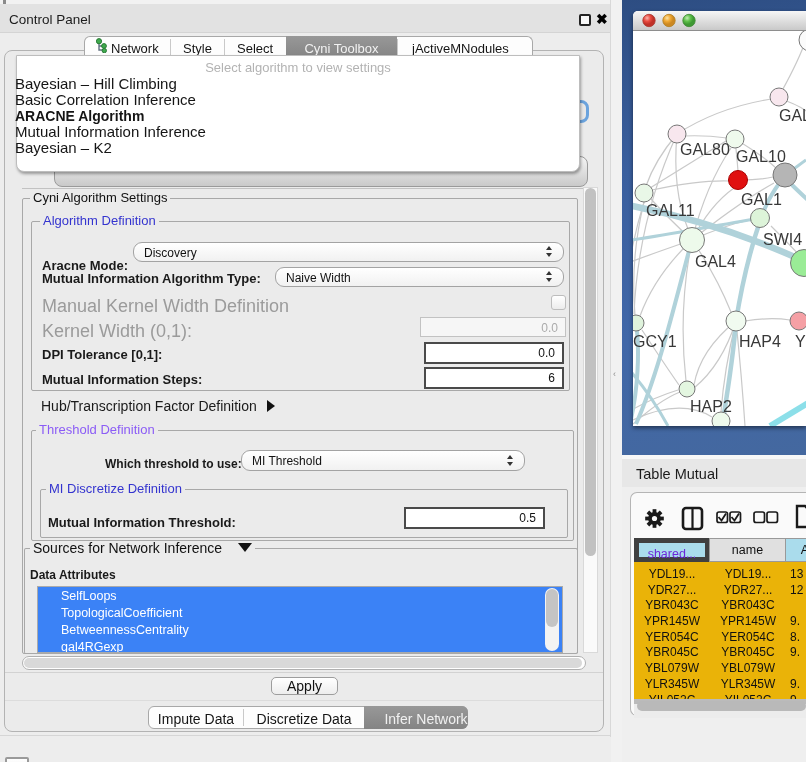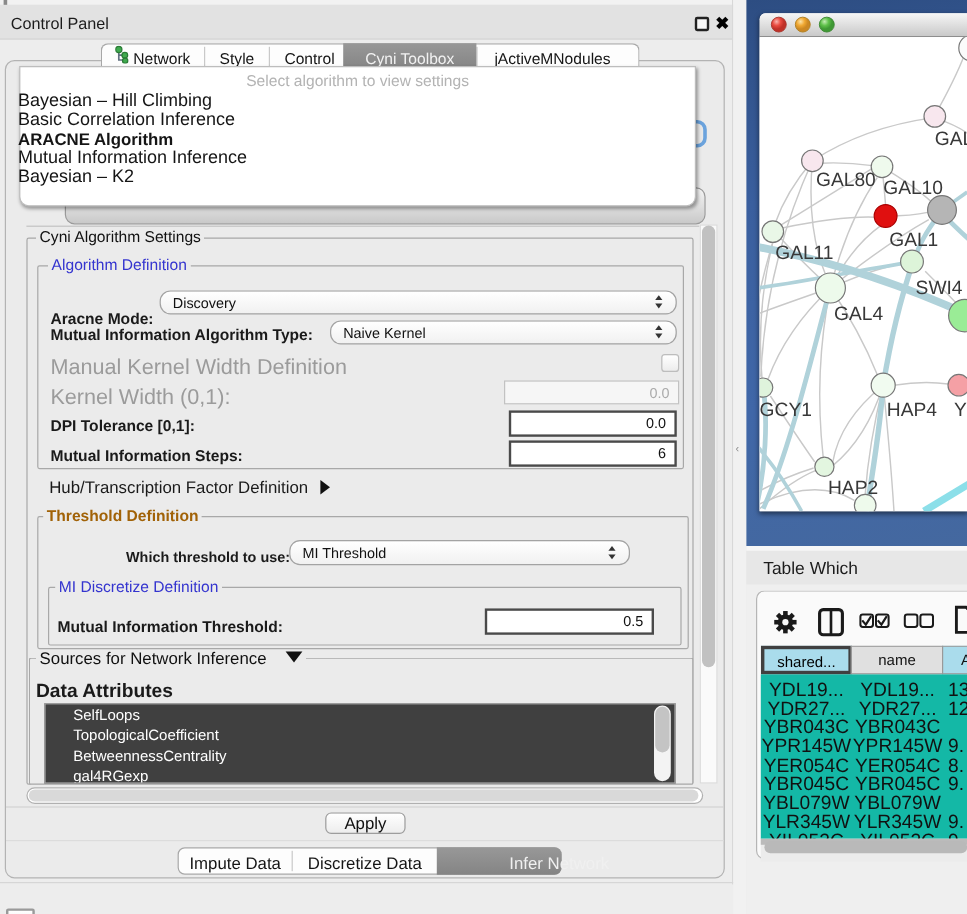--- a/index.html
+++ b/index.html
@@ -47,21 +47,21 @@
 <div class="abs" style="left:397px;top:39px;width:1px;height:16px;background:#c9c9c9;"></div>
 <div class="abs" style="left:286px;top:36px;width:111px;height:22px;background:linear-gradient(#989898,#848484);"></div>
 <svg class="abs" style="left:96px;top:38px;" width="12" height="15" viewBox="0 0 12 15">
   <path d="M3,4 L3,12 L8,12 M3,8 L7,8" stroke="#607080" stroke-width="1.4" fill="none"></path>
   <circle cx="3" cy="3.2" r="2.6" fill="#3faa4e" stroke="#2a7a36"></circle>
   <circle cx="8" cy="8" r="2.4" fill="#3faa4e" stroke="#2a7a36"></circle>
   <circle cx="8.3" cy="12.6" r="2.2" fill="#3faa4e" stroke="#2a7a36"></circle>
 </svg>
 <div class="abs" style="left:111px;top:41px;font-size:13px;font-weight:400;color:#151515;">Network</div>
 <div class="abs" style="left:183px;top:41px;font-size:13px;font-weight:400;color:#151515;">Style</div>
-<div class="abs" style="left:237px;top:41px;font-size:13px;font-weight:400;color:#151515;">Control</div>
+<div class="abs" style="left:237px;top:41px;font-size:13px;font-weight:400;color:#151515;">Select</div>
 <div class="abs" style="left:286px;top:41px;width:111px;text-align:center;font-size:13px;font-weight:400;color:#f2f2f2;">Cyni Toolbox</div>
 <div class="abs" style="left:412px;top:41px;font-size:13px;font-weight:400;color:#151515;">jActiveMNodules</div>
 
 <div class="abs" style="left:60px;top:100px;width:529px;height:23px;border-radius:8px;border:3px solid #6ba3dd;background:#e8e8e8;box-sizing:border-box;"></div>
 
 <div class="abs" style="left:54px;top:156px;width:534px;height:31px;border-radius:8px;border:1px solid #9a9a9a;background:linear-gradient(#f5f5f5,#c9c9c9);box-sizing:border-box;"></div>
 
 <div class="abs" style="left:22px;top:188px;width:561px;height:1px;background:#c2c2c2;"></div>
 <div class="gbox" style="left:22px;top:198px;width:556px;height:456px;"></div>
 <div class="gtitle" style="left:30px;top:192px;color:#111;">Cyni Algorithm Settings</div>
@@ -72,58 +72,58 @@
 <div class="lbl" style="left:42px;top:246px;margin-top:12px;">Aracne Mode:</div>
 <div class="combo" style="left:133px;top:242px;width:431px;height:20px;">
   <div class="tx">Discovery</div>
   <div class="spin" style="top:3px;">
       <div class="u"></div>
       <div class="d"></div>
     </div>
 </div>
 <div class="lbl" style="left:42px;top:271px;">Mutual Information Algorithm Type:</div>
 <div class="combo" style="left:275px;top:267px;width:289px;height:20px;">
-  <div class="tx">Naive Kernel</div>
+  <div class="tx">Naive Width</div>
   <div class="spin" style="top:3px;">
       <div class="u"></div>
       <div class="d"></div>
     </div>
 </div>
 <div class="glbl" style="left:42px;top:296px;">Manual Kernel Width Definition</div>
 <div class="abs" style="left:551px;top:295px;width:13px;height:13px;border:1px solid #bdbdbd;border-radius:3px;background:linear-gradient(#ffffff,#ececec);"></div>
 <div class="glbl" style="left:42px;top:321px;">Kernel Width (0,1):</div>
 <div class="abs" style="left:420px;top:317px;width:146px;height:20px;background:#f6f6f6;border:1px solid #c2c2c2;box-sizing:border-box;font-size:12px;color:#ababab;text-align:right;padding:3px 7px 0 0;box-sizing:border-box;">0.0</div>
 <div class="lbl" style="left:42px;top:347px;">DPI Tolerance [0,1]:</div>
 <div class="field" style="left:424px;top:342px;width:140px;height:22px;">0.0</div>
 <div class="lbl" style="left:42px;top:372px;">Mutual Information Steps:</div>
 <div class="field" style="left:424px;top:367px;width:140px;height:22px;">6</div>
 
 <div class="abs" style="left:41px;top:398px;font-size:14px;font-weight:400;color:#1a1a1a;">Hub/Transcription Factor Definition</div>
 <div class="abs" style="left:267px;top:400px;width:0;height:0;border-top:6px solid transparent;border-bottom:6px solid transparent;border-left:8px solid #111;"></div>
 
 <div class="gbox" style="left:31px;top:430px;width:543px;height:111px;"></div>
-<div class="gtitle" style="left:36px;top:424px;color:#a16207;font-weight:bold;">Threshold Definition</div>
+<div class="gtitle" style="left:36px;top:424px;color:#8b5cf6;">Threshold Definition</div>
 <div class="lbl" style="left:105px;top:457px;font-size:12px;">Which threshold to use:</div>
 <div class="combo" style="left:241px;top:450px;width:284px;height:21px;">
   <div class="tx">MI Threshold</div>
   <div class="spin" style="top:4px;">
       <div class="u"></div>
       <div class="d"></div>
     </div>
 </div>
 <div class="gbox" style="left:40px;top:489px;width:528px;height:49px;"></div>
 <div class="gtitle" style="left:46px;top:483px;color:#3434cf;">MI Discretize Definition</div>
 <div class="lbl" style="left:48px;top:515px;">Mutual Information Threshold:</div>
 <div class="field" style="left:404px;top:507px;width:141px;height:22px;">0.5</div>
 
 <div class="gbox" style="left:24px;top:548px;width:554px;height:106px;border-bottom:none;"></div>
 <div class="gtitle" style="left:30px;top:542px;color:#111;font-size:14px;font-weight:400;">Sources for Network Inference <span style="display:inline-block;width:0;height:0;border-left:7px solid transparent;border-right:7px solid transparent;border-top:9px solid #111;vertical-align:1px;margin-left:12px;"></span></div>
-<div class="lbl" style="left:30px;top:568px;font-size:16px;">Data Attributes</div>
-
-<div class="abs" style="left:37px;top:586px;width:526px;height:67px;border:1px solid #aaa;background:#404040;box-sizing:border-box;overflow:hidden;">
+<div class="lbl" style="left:30px;top:568px;font-size:12px;">Data Attributes</div>
+
+<div class="abs" style="left:37px;top:586px;width:526px;height:67px;border:1px solid #aaa;background:#3b82f6;box-sizing:border-box;overflow:hidden;">
   <div style="position:absolute;left:23px;top:2px;font-size:12.5px;color:#fff;">SelfLoops</div>
   <div style="position:absolute;left:23px;top:19px;font-size:12.5px;color:#fff;">TopologicalCoefficient</div>
   <div style="position:absolute;left:23px;top:36px;font-size:12.5px;color:#fff;">BetweennessCentrality</div>
   <div style="position:absolute;left:23px;top:53px;font-size:12.5px;color:#fff;">gal4RGexp</div>
   <div style="position:absolute;right:3px;top:1px;width:14px;height:63px;background:#f3f3f3;border-radius:7px;"></div>
   <div style="position:absolute;right:4px;top:2px;width:12px;height:38px;background:#c4c4c4;border-radius:6px;"></div>
 </div>
 
 <div class="abs" style="left:583px;top:187px;width:15px;height:466px;background:#fafafa;border:1px solid #d9d9d9;box-sizing:border-box;"></div>
 <div class="abs" style="left:585px;top:188px;width:11px;height:368px;background:#c1c1c1;border-radius:6px;"></div>
@@ -140,21 +140,21 @@
 </div>
 
 <div class="abs" style="left:5px;top:672px;width:598px;height:1px;background:#d2d2d2;"></div>
 <div class="abs" style="left:5px;top:700px;width:598px;height:1px;background:#dcdcdc;"></div>
 <div class="abs" style="left:271px;top:677px;width:67px;height:18px;background:linear-gradient(#ffffff,#ededed);border:1px solid #9d9d9d;border-radius:5px;box-sizing:border-box;text-align:center;font-size:14px;font-weight:400;color:#111;padding-top:0px;">Apply</div>
 <div class="abs" style="left:148px;top:706px;width:320px;height:23px;background:#fdfdfd;border:1px solid #a8a8a8;border-radius:6px;box-sizing:border-box;"></div>
 <div class="abs" style="left:243px;top:709px;width:1px;height:17px;background:#c9c9c9;"></div>
 <div class="abs" style="left:364px;top:706px;width:104px;height:23px;background:linear-gradient(#989898,#848484);border-radius:0 6px 6px 0;"></div>
 <div class="abs" style="left:148px;top:711px;width:96px;text-align:center;font-size:14px;font-weight:400;color:#151515;">Impute Data</div>
 <div class="abs" style="left:244px;top:711px;width:120px;text-align:center;font-size:14px;font-weight:400;color:#151515;">Discretize Data</div>
-<div class="abs" style="left:364px;top:711px;width:124px;text-align:center;font-size:14px;font-weight:400;color:#f0f0f0;padding-left:40px;">Infer Network</div>
+<div class="abs" style="left:364px;top:711px;width:124px;text-align:center;font-size:14px;font-weight:400;color:#f0f0f0;">Infer Network</div>
 
 <div class="abs" style="left:613px;top:369px;font-size:9px;color:#8e8e8e;">‹</div>
 
 <div class="abs" style="left:622px;top:0;width:184px;height:455px;background:linear-gradient(170deg,#2d4d82 0%,#3a5f9e 35%,#4067a8 70%,#44689f 100%);"></div>
 
 <div class="abs" style="left:633px;top:11px;width:173px;height:415px;border-radius:5px 0 0 0;box-shadow:0 2px 4px rgba(0,0,0,0.5);background:#fff;">
   <div style="position:absolute;left:0;top:0;width:100%;height:19px;background:linear-gradient(#f6f6f6,#c9c9c9);border-bottom:1px solid #8e8e8e;border-radius:5px 0 0 0;"></div>
   <svg style="position:absolute;left:0;top:0;" width="173" height="20" viewBox="0 0 173 20">
     <defs>
       <radialGradient id="rg" cx="35%" cy="30%">
@@ -256,21 +256,21 @@
       <text x="739" y="347">HAP4</text>
       <text x="795" y="347">Y</text>
       <text x="690" y="412">HAP2</text>
     </g>
   </svg>
 </div>
 
 <div class="abs" style="left:622px;top:455px;width:184px;height:307px;background:#efefef;"></div>
 <div class="abs" style="left:622px;top:455px;width:184px;height:4px;background:#f7f7f7;"></div>
 <div class="abs" style="left:622px;top:459px;width:184px;height:28px;background:#e7e7e7;"></div>
-<div class="abs" style="left:636px;top:466px;font-size:14.5px;color:#1c1c1c;">Table Which</div>
+<div class="abs" style="left:636px;top:466px;font-size:14.5px;color:#1c1c1c;">Table Mutual</div>
 
 <div class="abs" style="left:630px;top:492px;width:176px;height:224px;background:#fafafa;border:1px solid #b5b5b5;border-right:none;border-radius:7px 0 0 7px;box-sizing:border-box;">
 </div>
 <svg class="abs" style="left:630px;top:492px;" width="176" height="224" viewBox="0 0 176 224">
 
   <g id="gear" transform="translate(24.5,26.5)">
     <g fill="#1a1a1a">
       <circle r="6.4"></circle>
       <g>
         <rect x="-1.9" y="-9.3" width="3.8" height="5"></rect>
@@ -294,25 +294,25 @@
     <rect x="100" y="20" width="10.5" height="10.5" rx="2"></rect>
     <rect x="124" y="20" width="10.5" height="10.5" rx="2"></rect>
     <rect x="137" y="20" width="10.5" height="10.5" rx="2"></rect>
   </g>
   <path d="M88.5,25 l3,3.5 4.5,-7" stroke="#1a1a1a" stroke-width="1.8" fill="none"></path>
   <path d="M101.5,25 l3,3.5 4.5,-7" stroke="#1a1a1a" stroke-width="1.8" fill="none"></path>
   <path d="M167,14 l8,0 5,5 0,16 -13,0 z" fill="none" stroke="#1a1a1a" stroke-width="2.4"></path>
 </svg>
 
 <div class="abs" style="left:634px;top:538px;width:172px;height:161px;background:#fff;overflow:hidden;">
-  <div style="position:absolute;left:0;top:0;width:76px;height:24px;background:#aadcec;border:3px solid #404040;box-sizing:border-box;text-align:center;font-size:12.5px;color:#000000;padding-top:4px;">shared...</div>
+  <div style="position:absolute;left:0;top:0;width:76px;height:24px;background:#aadcec;border:5px solid #404040;box-sizing:border-box;text-align:center;font-size:12.5px;color:#6d28d9;padding-top:4px;">shared...</div>
   <div style="position:absolute;left:75px;top:0;width:77px;height:24px;background:#e0e0e0;border:1px solid #999;box-sizing:border-box;text-align:center;font-size:12.5px;color:#111;padding-top:4px;">name</div>
   <div style="position:absolute;left:151px;top:0;width:40px;height:24px;background:#aadcec;border:1px solid #999;box-sizing:border-box;text-align:center;font-size:12.5px;color:#111;padding-top:4px;">A</div>
 </div>
-<div class="abs" style="left:634px;top:562px;width:172px;height:137px;background:#14b8a6;overflow:hidden;font-size:16px;color:#111;">
+<div class="abs" style="left:634px;top:562px;width:172px;height:137px;background:#eab308;overflow:hidden;font-size:12px;color:#111;">
   <div style="position:absolute;left:0,top:0;width:100%;">
   <div style="position:absolute;left:0;top:5px;width:76px;text-align:center;">YDL19...</div>
       <div style="position:absolute;left:76px;top:5px;width:76px;text-align:center;">YDL19...</div>
       <div style="position:absolute;left:156px;top:5px;">13</div>
   <div style="position:absolute;left:0;top:21px;width:76px;text-align:center;">YDR27...</div>
       <div style="position:absolute;left:76px;top:21px;width:76px;text-align:center;">YDR27...</div>
       <div style="position:absolute;left:156px;top:21px;">12</div>
   <div style="position:absolute;left:0;top:36px;width:76px;text-align:center;">YBR043C</div>
       <div style="position:absolute;left:76px;top:36px;width:76px;text-align:center;">YBR043C</div>
   <div style="position:absolute;left:0;top:52px;width:76px;text-align:center;">YPR145W</div>

